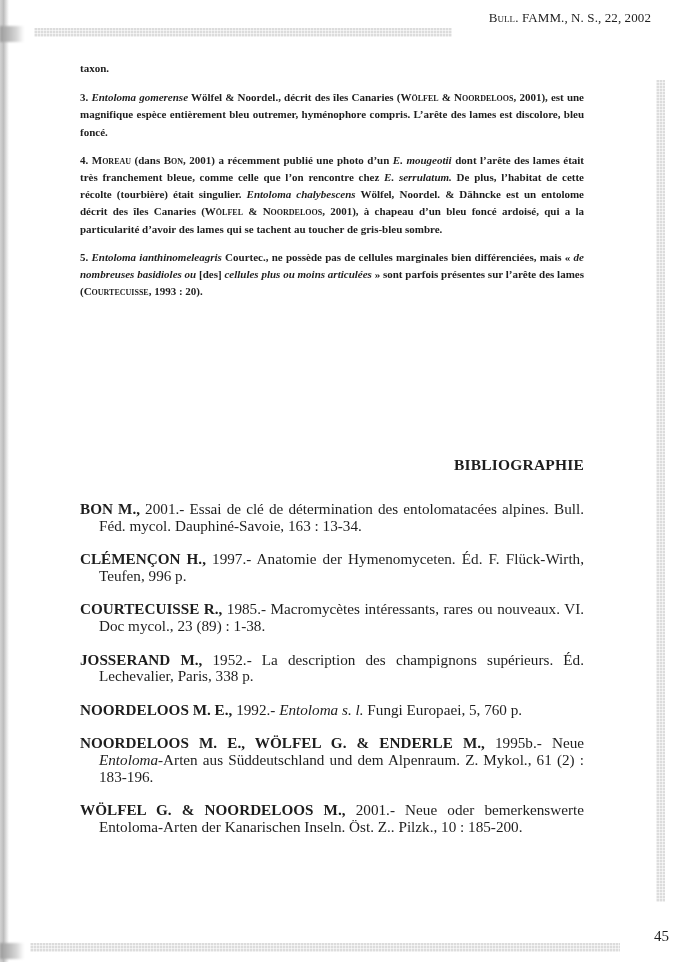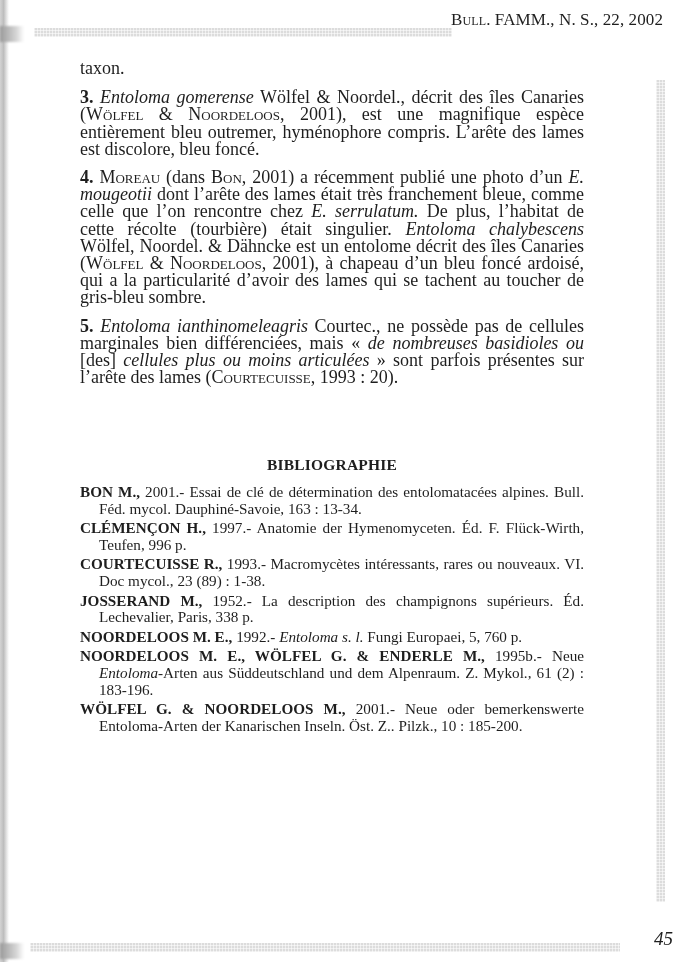--- a/index.html
+++ b/index.html
@@ -23,39 +23,40 @@
     background-image:
       repeating-linear-gradient(90deg, rgba(255,255,255,0.55) 0 1px, transparent 1px 3px),
       repeating-linear-gradient(0deg, rgba(255,255,255,0.55) 0 1px, transparent 1px 3px);
   }
   .rule.top { left:34px; top:28px; width:418px; }
   .rule.bottom { left:30px; top:943px; width:590px; }
   .rule.side {
     left:656px; top:80px; width:9px; height:822px;
   }
   .header {
-    position:absolute; right:12px; top:10px; font-size:17px; letter-spacing:0.1px;
+    position:absolute; right:24px; top:10px; font-size:13px; letter-spacing:0.1px;
   }
   .sc { font-variant:small-caps; }
-  .page-num { position:absolute; left:654px; top:928px; font-size:19px;font-style:italic; }
+  .page-num { position:absolute; left:654px; top:928px; font-size:15px; }
   .content {
-    position:absolute; left:80px; top:60px; width:504px; font-size:18px; line-height:17.2px;
+    position:absolute; left:80px; top:60px; width:504px; font-size:11px; line-height:17.2px;
     text-align:justify;
+    font-weight:bold;
   }
   .content p { margin:0 0 11px 0; }
   .content p.first { margin-bottom:12px; }
   .biblio-title {
-    position:absolute; left:80px; top:456px; width:504px; text-align:center;
+    position:absolute; left:80px; top:456px; width:504px; text-align:right;
     font-weight:bold; font-size:15.5px; letter-spacing:0.2px;
   }
   .biblio {
     position:absolute; left:80px; top:484px; width:504px; font-size:15.2px; line-height:16.6px;
   }
   .ref {
-    text-align:justify; padding-left:19px; text-indent:-19px; margin:0 0 3px 0;
+    text-align:justify; padding-left:19px; text-indent:-19px; margin:17px 0 3px 0;
   }
   .ref .au { font-weight:bold; }
   i { font-style:italic; }
 </style>
 </head>
 <body>
 
 <div class="binding"></div>
 <div class="binding-mark"></div>
 <div class="binding-mark bottom"></div>
@@ -73,20 +74,20 @@
   <p><b>4.</b> <span class="sc">Moreau</span><span> (dans </span><span class="sc">Bon</span><span>, 2001) a récemment publié une photo d’un </span><i>E. mougeotii</i><span> dont l’arête des lames était très franchement bleue, comme celle que l’on rencontre chez </span><i>E. serrulatum.</i><span> De plus, l’habitat de cette récolte (tourbière) était singulier. </span><i>Entoloma chalybescens</i><span> Wölfel, Noordel. &amp; Dähncke est un entolome décrit des îles Canaries (</span><span class="sc">Wölfel</span><span> &amp; </span><span class="sc">Noordeloos</span><span>, 2001), à chapeau d’un bleu foncé ardoisé, qui a la particularité d’avoir des lames qui se tachent au toucher de gris-bleu sombre.</span></p>
 
   <p><b>5.</b> <i>Entoloma ianthinomeleagris</i><span> Courtec., ne possède pas de cellules marginales bien différenciées, mais « </span><i>de nombreuses basidioles ou</i><span> [des] </span><i>cellules plus ou moins articulées</i><span> » sont parfois présentes sur l’arête des lames (</span><span class="sc">Courtecuisse</span><span>, 1993 : 20).</span></p>
 </div>
 
 <div class="biblio-title">BIBLIOGRAPHIE</div>
 
 <div class="biblio">
   <p class="ref"><span class="au">BON M.,</span><span> 2001.- Essai de clé de détermination des entolomatacées alpines. Bull. Féd. mycol. Dauphiné-Savoie, 163 : 13-34.</span></p>
   <p class="ref"><span class="au">CLÉMENÇON H.,</span><span> 1997.- Anatomie der Hymenomyceten. Éd. F. Flück-Wirth, Teufen, 996 p.</span></p>
-  <p class="ref"><span class="au">COURTECUISSE R.,</span><span> 1993.- Macromycètes intéressants, rares ou nouveaux. VI. Doc mycol., 23 (89) : 1-38.</span></p>
+  <p class="ref"><span class="au">COURTECUISSE R.,</span><span> 1985.- Macromycètes intéressants, rares ou nouveaux. VI. Doc mycol., 23 (89) : 1-38.</span></p>
   <p class="ref"><span class="au">JOSSERAND M.,</span><span> 1952.- La description des champignons supérieurs. Éd. Lechevalier, Paris, 338 p.</span></p>
   <p class="ref"><span class="au">NOORDELOOS M. E.,</span><span> 1992.- </span><i>Entoloma s. l.</i><span> Fungi Europaei, 5, 760 p.</span></p>
   <p class="ref"><span class="au">NOORDELOOS M. E., WÖLFEL G. &amp; ENDERLE M.,</span><span> 1995b.- Neue </span><i>Entoloma</i><span>-Arten aus Süddeutschland und dem Alpenraum. Z. Mykol., 61 (2) : 183-196.</span></p>
   <p class="ref"><span class="au">WÖLFEL G. &amp; NOORDELOOS M.,</span><span> 2001.- Neue oder bemerkenswerte Entoloma-Arten der Kanarischen Inseln. Öst. Z.. Pilzk., 10 : 185-200.</span></p>
 </div>
 
 <div class="page-num">45</div>
 
 </body></html>

